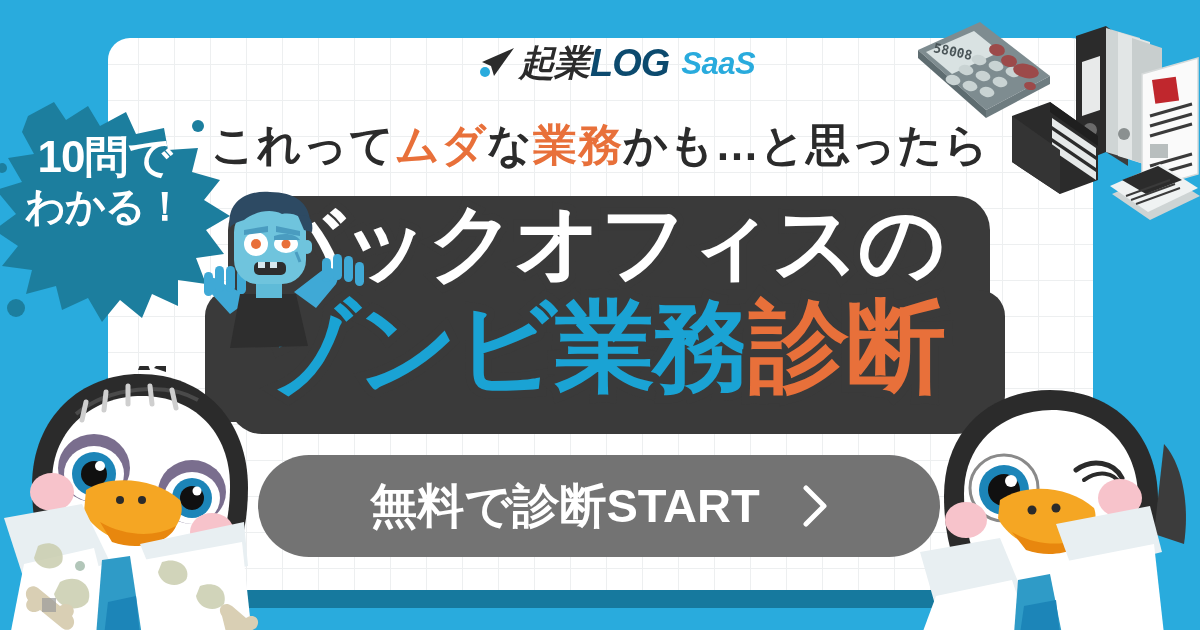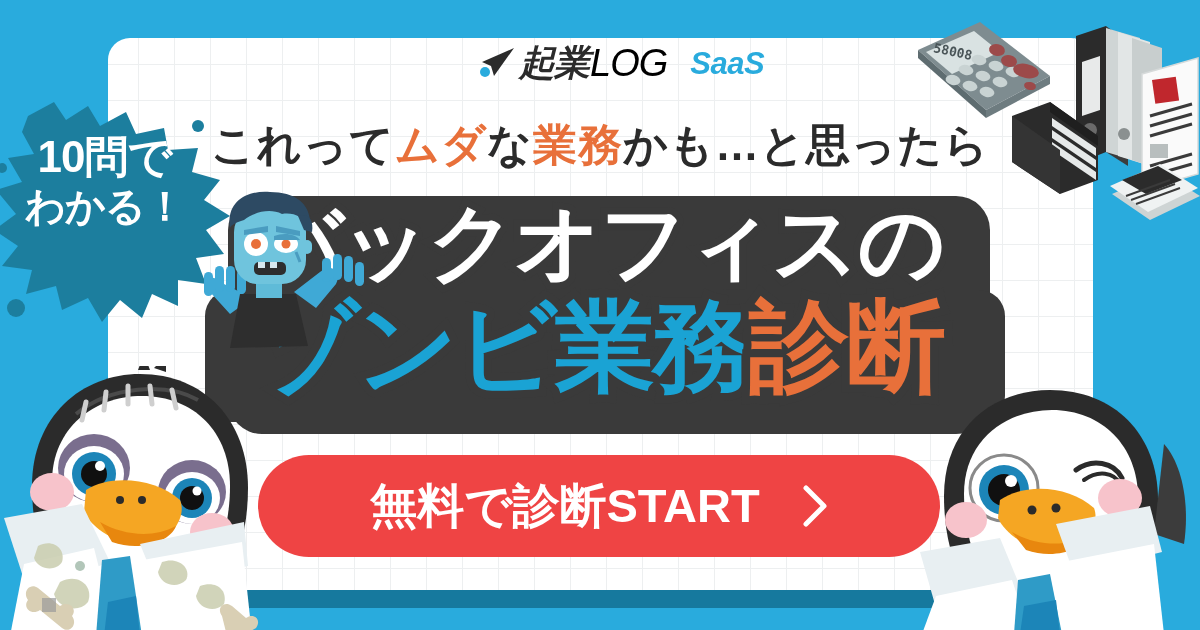--- a/index.html
+++ b/index.html
@@ -29,26 +29,26 @@
 
   
   .logo{position:absolute;left:478px;top:44px;display:flex;align-items:center;gap:1px;}
   .logo .plane{position:relative;width:40px;height:34px;}
   .logo .plane svg{display:block;}
   .logo .jp{
     font-size:36px;font-weight:bold;color:#2B2B2B;letter-spacing:-1px;
     font-style:italic;line-height:1;
   }
   .logo .log{
-    font-size:38px;font-weight:normal;color:#000000;font-style:italic;
+    font-size:38px;font-weight:bold;color:#0c4a6e;font-style:italic;
     letter-spacing:-1px;line-height:1;
   }
   .logo .saas{
     font-size:31px;font-weight:bold;color:#29ABDD;font-style:italic;
-    letter-spacing:-0.5px;line-height:1;margin-left:22px;
+    letter-spacing:-0.5px;line-height:1;margin-left:11px;
   }
 
   
   .tagline{
     position:absolute;left:0;top:116px;width:1200px;text-align:center;
     font-size:44px;font-weight:bold;color:#2B2B2B;letter-spacing:1px;
     white-space:nowrap;
   }
   .tagline .hl{color:#E8703A;}
 
@@ -84,21 +84,21 @@
     font-size:100px;font-weight:bold;letter-spacing:-3px;
     white-space:nowrap;line-height:1;
     -webkit-text-stroke:16px #3A3A3A;paint-order:stroke fill;
   }
   .h2line .cyan{color:#1AA3D4;}
   .h2line .orange{color:#E8703A;text-decoration:underline;}
 
   
   .cta{
     position:absolute;left:258px;top:455px;width:682px;height:102px;
-    background:#ef4444;border-radius:51px;
+    background:#737373;border-radius:51px;
     display:flex;align-items:center;justify-content:center;gap:42px;
     cursor:pointer;border:none;
   }
   .cta .label{
     font-size:47px;font-weight:bold;color:#FFFFFF;letter-spacing:0px;
     white-space:nowrap;
   }
   .cta .chev{width:26px;height:44px;}
 
   

